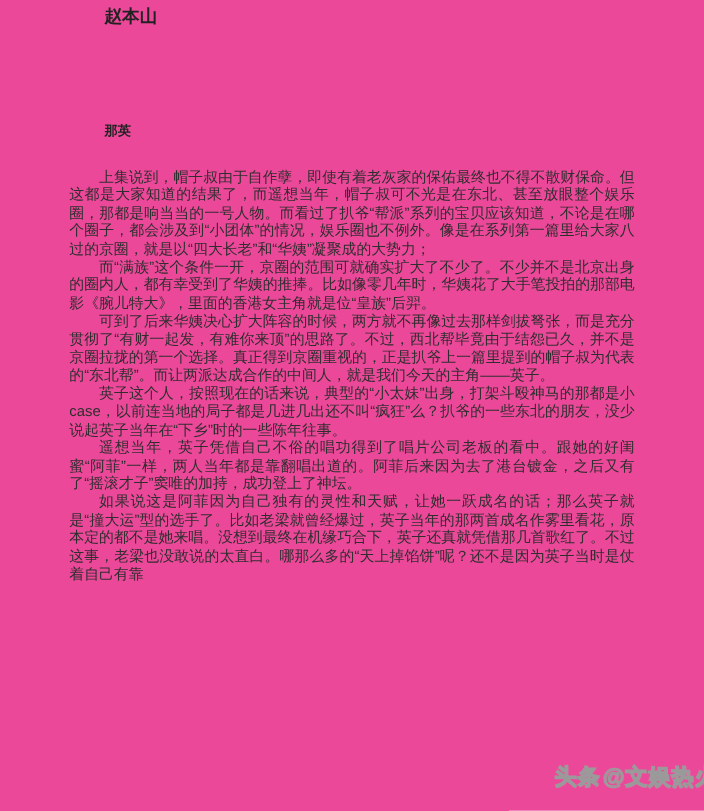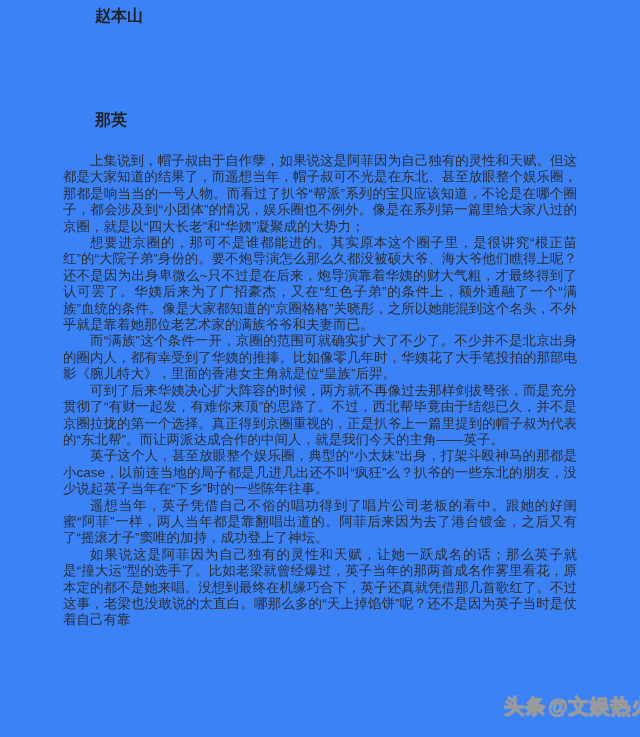--- a/index.html
+++ b/index.html
@@ -1,25 +1,25 @@
 <!DOCTYPE html>
 <html><head>
 <meta charset="utf-8">
 <style>
   html,body{margin:0;padding:0;}
   body{width:640px;height:737px;background:#ffffff;overflow:hidden;}
   .page{
-    position:relative;width:640px;height:737px;background:#3b82f6;overflow:hidden;
+    position:relative;width:640px;height:737px;background:#ec4899;overflow:hidden;
     font-family:"Liberation Sans",sans-serif;color:#2b2b2b;
   }
   .article-title{
     margin:6px 0 0 95px;font-size:16px;font-weight:600;line-height:19px;color:#222;
   }
   .article-subtitle{
-    margin:85px 0 0 95px;font-size:16px;font-weight:600;line-height:19px;color:#222;
+    margin:85px 0 0 95px;font-size:12px;font-weight:600;line-height:19px;color:#222;
   }
   .article-body{
     margin:24px 63px 0 63px;
     font-size:13.5px;line-height:16.4px;text-align:justify;color:#2e2e2e;
   }
   .article-body p{margin:0;padding:0;text-indent:2em;word-break:break-all;}
   .watermark{
     position:absolute;left:504px;top:693px;white-space:nowrap;
     font-size:20px;font-weight:bold;letter-spacing:1px;
     color:rgba(255,255,255,0.15);
@@ -32,25 +32,24 @@
 </head>
 <body>
 
 <div class="page">
 
   <h1 class="article-title">赵本山</h1>
 
   <h2 class="article-subtitle">那英</h2>
 
   <div class="article-body">
-      <p>上集说到，帽子叔由于自作孽，如果说这是阿菲因为自己独有的灵性和天赋。但这都是大家知道的结果了，而遥想当年，帽子叔可不光是在东北、甚至放眼整个娱乐圈，那都是响当当的一号人物。而看过了扒爷“帮派”系列的宝贝应该知道，不论是在哪个圈子，都会涉及到“小团体”的情况，娱乐圈也不例外。像是在系列第一篇里给大家八过的京圈，就是以“四大长老”和“华姨”凝聚成的大势力；</p>
-      <p>想要进京圈的，那可不是谁都能进的。其实原本这个圈子里，是很讲究“根正苗红”的“大院子弟”身份的。要不炮导演怎么那么久都没被硕大爷、海大爷他们瞧得上呢？还不是因为出身卑微么~只不过是在后来，炮导演靠着华姨的财大气粗，才最终得到了认可罢了。华姨后来为了广招豪杰，又在“红色子弟”的条件上，额外通融了一个“满族”血统的条件。像是大家都知道的“京圈格格”关晓彤，之所以她能混到这个名头，不外乎就是靠着她那位老艺术家的满族爷爷和夫妻而已。</p>
+      <p>上集说到，帽子叔由于自作孽，即使有着老灰家的保佑最终也不得不散财保命。但这都是大家知道的结果了，而遥想当年，帽子叔可不光是在东北、甚至放眼整个娱乐圈，那都是响当当的一号人物。而看过了扒爷“帮派”系列的宝贝应该知道，不论是在哪个圈子，都会涉及到“小团体”的情况，娱乐圈也不例外。像是在系列第一篇里给大家八过的京圈，就是以“四大长老”和“华姨”凝聚成的大势力；</p>
       <p>而“满族”这个条件一开，京圈的范围可就确实扩大了不少了。不少并不是北京出身的圈内人，都有幸受到了华姨的推捧。比如像零几年时，华姨花了大手笔投拍的那部电影《腕儿特大》，里面的香港女主角就是位“皇族”后羿。</p>
       <p>可到了后来华姨决心扩大阵容的时候，两方就不再像过去那样剑拔弩张，而是充分贯彻了“有财一起发，有难你来顶”的思路了。不过，西北帮毕竟由于结怨已久，并不是京圈拉拢的第一个选择。真正得到京圈重视的，正是扒爷上一篇里提到的帽子叔为代表的“东北帮”。而让两派达成合作的中间人，就是我们今天的主角——英子。</p>
-      <p>英子这个人，甚至放眼整个娱乐圈，典型的“小太妹”出身，打架斗殴神马的那都是小case，以前连当地的局子都是几进几出还不叫“疯狂”么？扒爷的一些东北的朋友，没少说起英子当年在“下乡”时的一些陈年往事。</p>
+      <p>英子这个人，按照现在的话来说，典型的“小太妹”出身，打架斗殴神马的那都是小case，以前连当地的局子都是几进几出还不叫“疯狂”么？扒爷的一些东北的朋友，没少说起英子当年在“下乡”时的一些陈年往事。</p>
       <p>遥想当年，英子凭借自己不俗的唱功得到了唱片公司老板的看中。跟她的好闺蜜“阿菲”一样，两人当年都是靠翻唱出道的。阿菲后来因为去了港台镀金，之后又有了“摇滚才子”窦唯的加持，成功登上了神坛。</p>
       <p>如果说这是阿菲因为自己独有的灵性和天赋，让她一跃成名的话；那么英子就是“撞大运”型的选手了。比如老梁就曾经爆过，英子当年的那两首成名作雾里看花，原本定的都不是她来唱。没想到最终在机缘巧合下，英子还真就凭借那几首歌红了。不过这事，老梁也没敢说的太直白。哪那么多的“天上掉馅饼”呢？还不是因为英子当时是仗着自己有靠</p>
     </div>
 
   <div class="watermark">
     <span class="wm-prefix">头条</span><span>@文娱热火</span>
   </div>
 
 </div>
 

